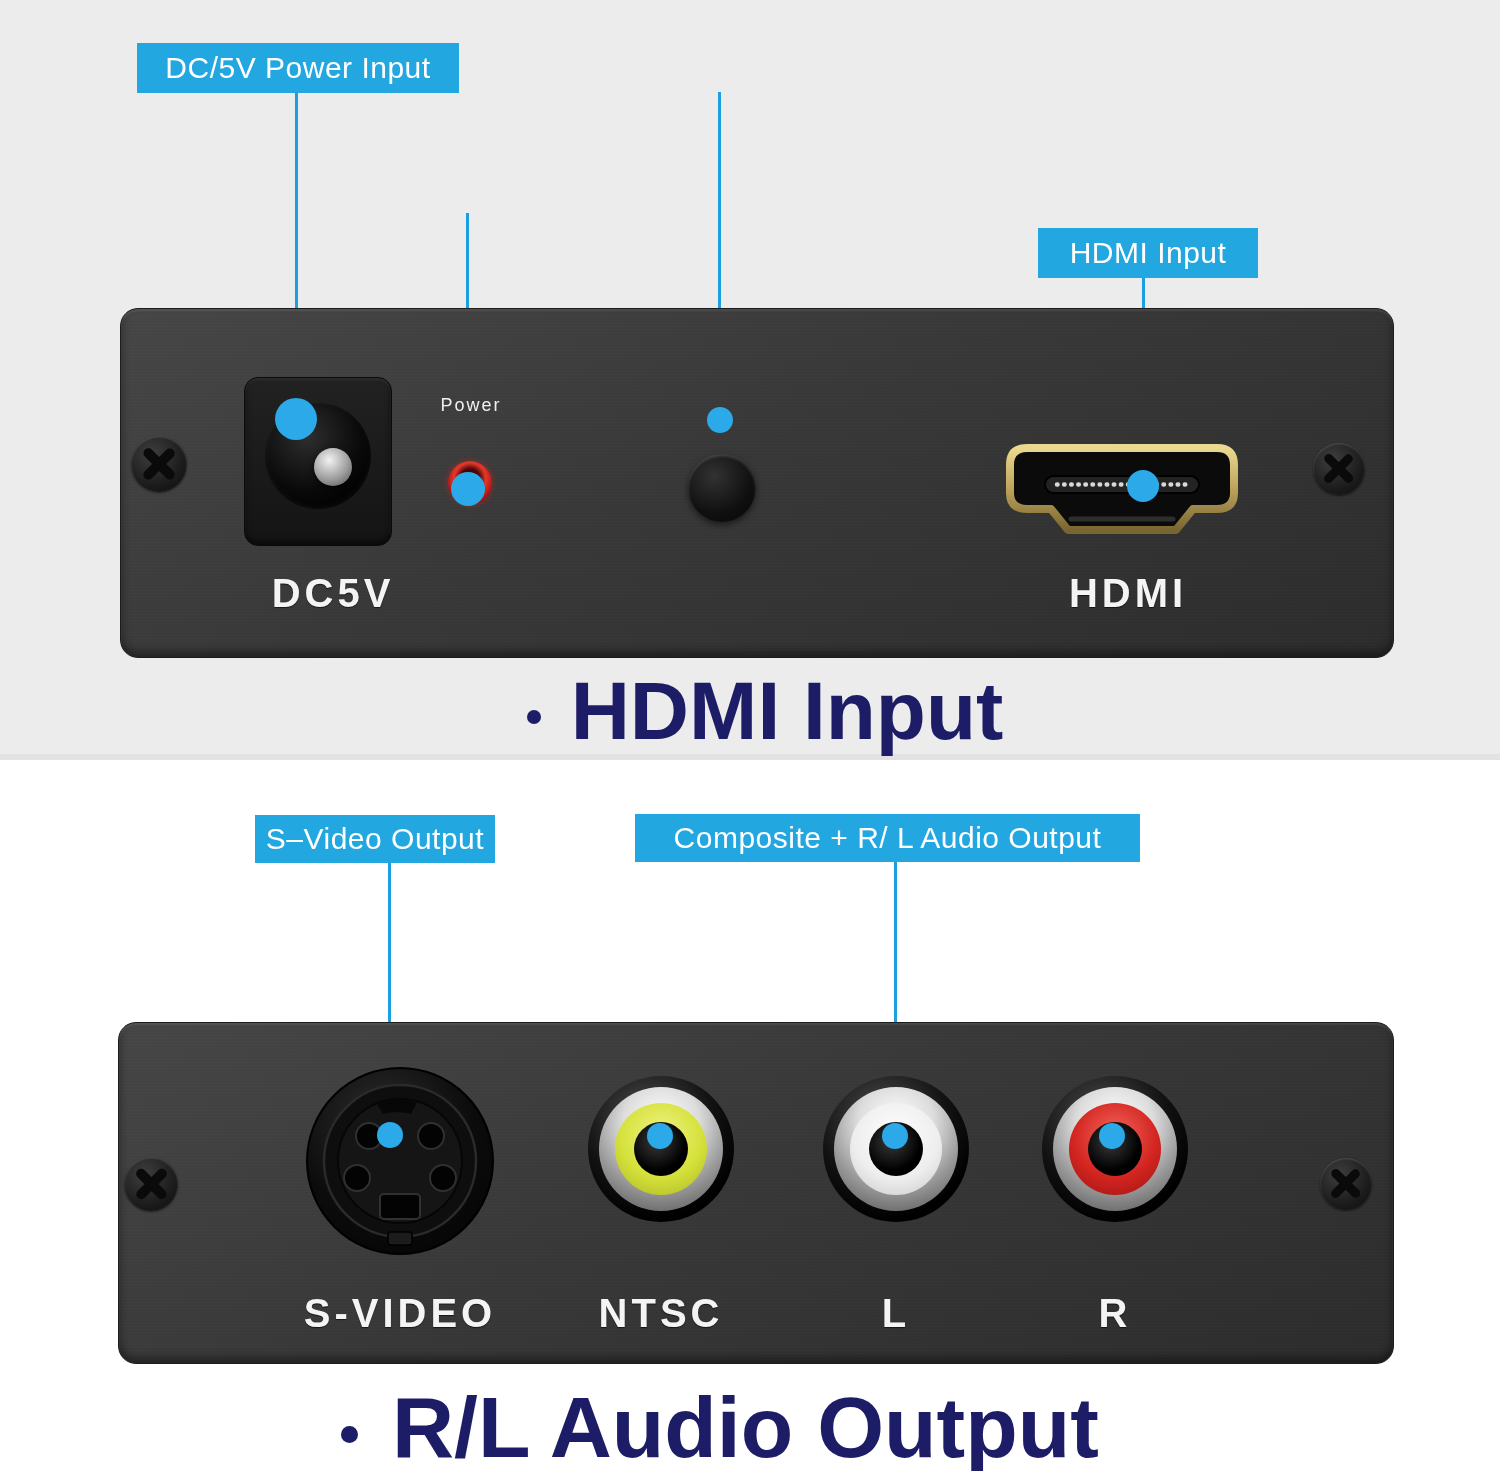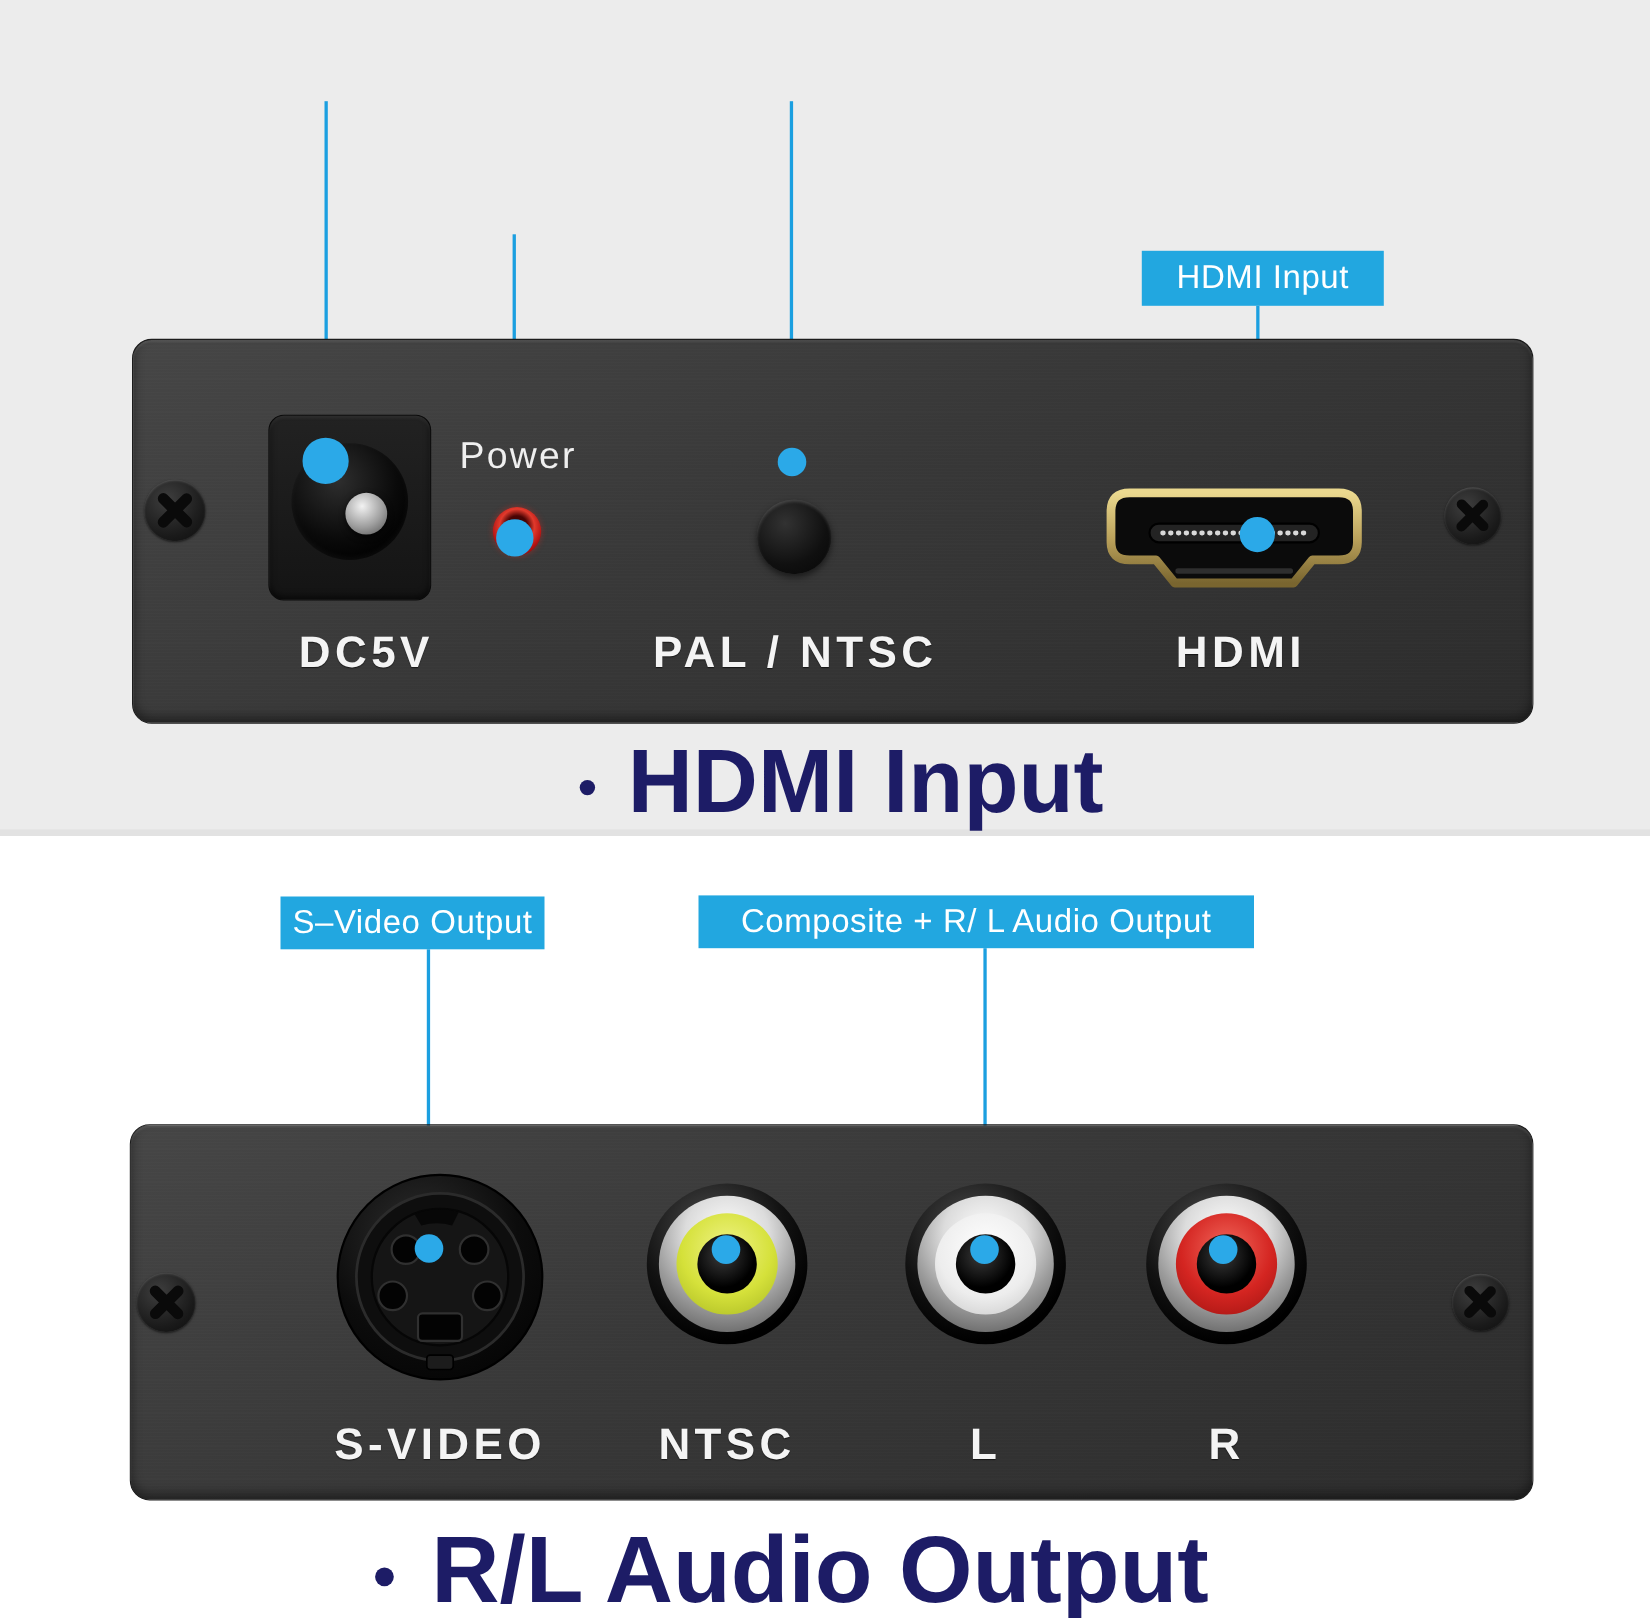--- a/index.html
+++ b/index.html
@@ -41,21 +41,21 @@
       linear-gradient(155deg,#464646 0%,#383838 45%,#2C2C2C 100%);
     box-shadow: inset 0 2px 2px rgba(255,255,255,.10), inset 0 -5px 10px rgba(0,0,0,.45);
   }
   .portlabel{
     position:absolute;transform:translateX(-50%);
     color:#F4F4F4;font-weight:bold;font-size:40px;letter-spacing:4px;white-space:nowrap;
     text-shadow:0 1px 1px rgba(0,0,0,.6);
   }
   .minilabel{
     position:absolute;transform:translateX(-50%);
-    color:#EFEFEF;font-size:34px;letter-spacing:2px;white-space:nowrap;
+    color:#EFEFEF;font-size:18px;letter-spacing:2px;white-space:nowrap;
   }
 
   
   .screw{
     position:absolute;border-radius:50%;transform:translate(-50%,-50%);
     background:radial-gradient(circle at 38% 32%, #3E3E3E, #1A1A1A 65%, #0C0C0C 100%);
     box-shadow: inset 0 1px 2px rgba(255,255,255,.18), 0 1px 2px rgba(0,0,0,.55);
   }
   .screw .bar{position:absolute;left:14%;top:41%;width:72%;height:18%;background:#0A0A0A;border-radius:6px;}
   .screw .bar.b1{transform:rotate(45deg);}
@@ -103,20 +103,21 @@
 </style>
 </head>
 <body>
 
 <div id="canvas">
 
   <div class="section-top"></div>
   <div class="section-divider"></div>
   <div class="section-bottom"></div>
 
+  <div class="callout-label" style="left:137px;top:43px;width:322px;height:50px;">DC/5V Power Input</div>
   <div class="callout-label" style="left:1038px;top:228px;width:220px;height:50px;">HDMI Input</div>
 
   <div class="cline" style="left:295px;top:92px;height:327px;"></div>
   <div class="cline" style="left:718px;top:92px;height:327px;"></div>
   <div class="cline" style="left:466px;top:213px;height:276px;"></div>
   <div class="cline" style="left:1142px;top:278px;height:208px;"></div>
 
   <div class="panel" style="left:120px;top:308px;width:1272px;height:348px;">
 
     <div class="screw" style="left:38px;top:155px;width:56px;height:56px;">
@@ -146,21 +147,20 @@
           <stop offset="1" stop-color="#79652F"></stop>
         </linearGradient>
       </defs>
       <path d="M22,5 H212 Q229,5 229,22 V50 Q229,66 212,66 H188 L171,87 H63 L46,66 H22 Q5,66 5,50 V22 Q5,5 22,5 Z" fill="#0B0B0B" stroke="url(#gold)" stroke-width="8" stroke-linejoin="round"></path>
       <rect x="40" y="33" width="154" height="17" rx="8.5" fill="#232323" stroke="#000" stroke-width="2"></rect>
       <line x1="52" y1="41.5" x2="182" y2="41.5" stroke="#D8D8D8" stroke-width="4.5" stroke-dasharray="0.5 6.6" stroke-linecap="round"></line>
       <path d="M66,76 H168" stroke="#2E2E2E" stroke-width="5" stroke-linecap="round"></path>
     </svg>
 
     <div class="portlabel" style="left:212px;top:262px;">DC5V</div>
-    <div class="portlabel" style="left:602px;top:262px;">PAL / NTSC</div>
     <div class="portlabel" style="left:1007px;top:262px;">HDMI</div>
   </div>
 
   <div class="cdot" style="left:296px;top:419px;width:42px;height:42px;"></div>
   <div class="cdot" style="left:720px;top:420px;width:26px;height:26px;"></div>
   <div class="cdot" style="left:468px;top:489px;width:34px;height:34px;"></div>
   <div class="cdot" style="left:1143px;top:486px;width:32px;height:32px;"></div>
 
   <div class="caption caption-top">
     <span class="bullet"></span><span>HDMI Input</span>

